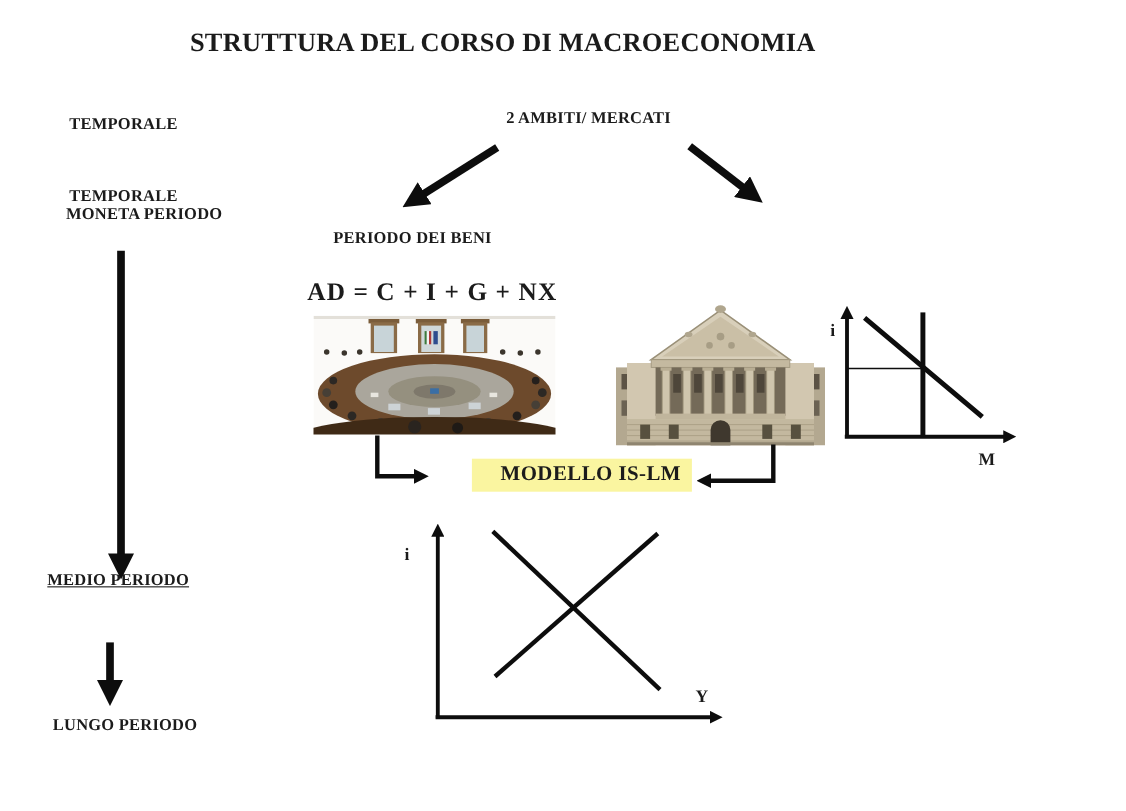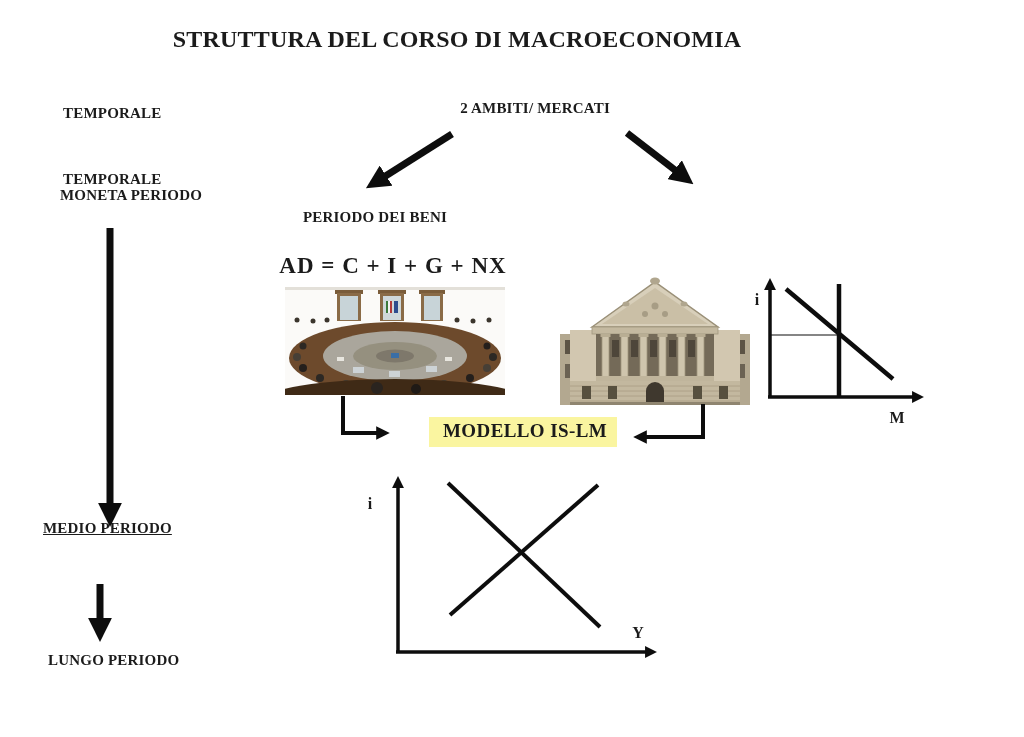--- a/index.html
+++ b/index.html
@@ -5,21 +5,21 @@
   html,body{margin:0;padding:0;background:#ffffff;}
   #canvas{
     position:relative;width:1024px;height:737px;background:#ffffff;
     font-family:"Liberation Serif",serif;color:#1b1b1b;overflow:hidden;
   }
   .lbl{position:absolute;font-weight:bold;font-size:15px;white-space:nowrap;letter-spacing:.2px;}
   .center{text-align:center;}
   .title{font-size:24px;letter-spacing:.2px;}
   .formula{font-size:23px;letter-spacing:1px;}
   .islm-badge{
-    position:absolute;left:429px;top:417px;padding:3px 10px 5px 14px;
+    position:absolute;left:429px;top:417px;padding:3px 10px 5px 26px;
     background:#faf5a0;font-weight:bold;font-size:19px;letter-spacing:.4px;
     white-space:nowrap;
   }
   .photo{position:absolute;}
   svg{display:block;}
   #overlay{position:absolute;left:0;top:0;pointer-events:none;}
   #overlay .stroke{stroke:#0d0d0d;fill:none;stroke-linecap:butt;}
   #overlay text{font-family:"Liberation Serif",serif;font-weight:bold;font-size:16px;fill:#1b1b1b;}
 </style>
 </head>

